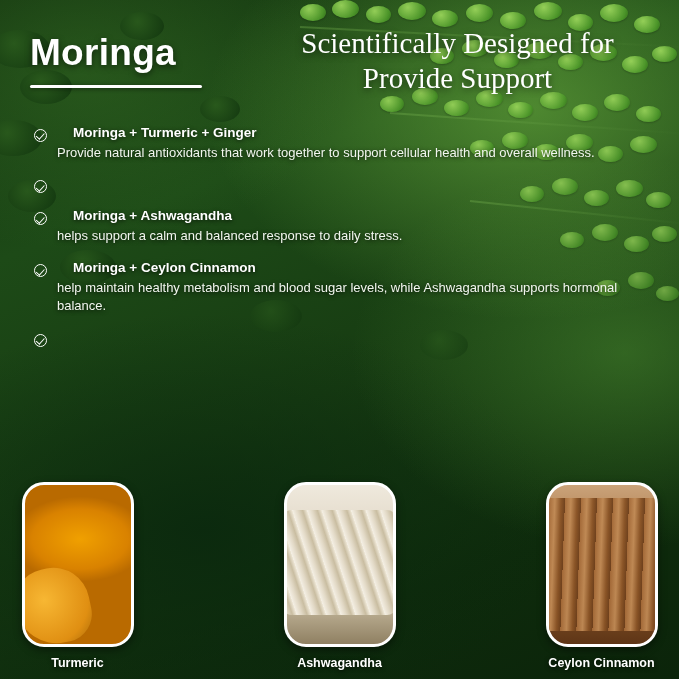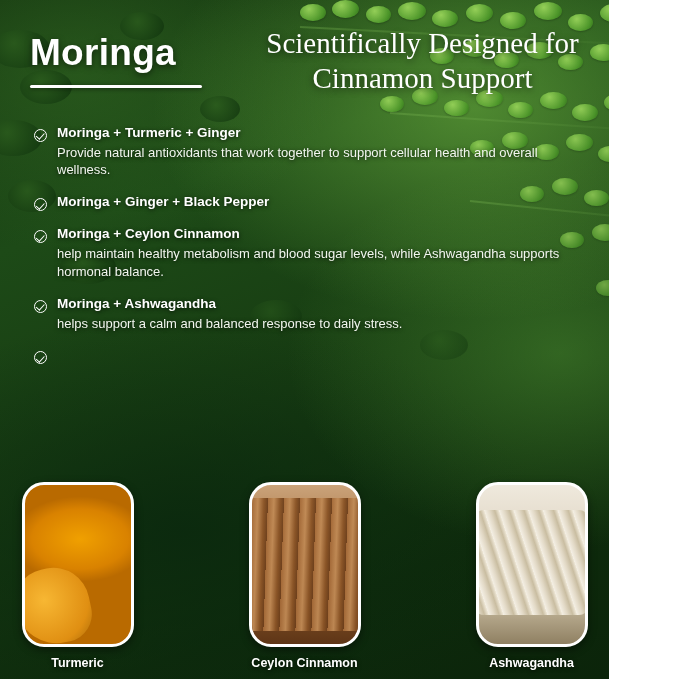--- a/index.html
+++ b/index.html
@@ -3,21 +3,21 @@
 <meta charset="utf-8">
 <style>
   * { box-sizing: border-box; margin: 0; padding: 0; }
   html, body {
     width: 679px; height: 679px;
     font-family: "Liberation Sans", sans-serif;
     overflow: hidden;
   }
   .poster {
     position: relative;
-    width: 609px; height: 679px;
+    width: 679px; height: 679px;
     background:
       radial-gradient(ellipse 520px 340px at 78% 16%, rgba(120,190,70,0.55), rgba(0,0,0,0) 62%),
       radial-gradient(ellipse 420px 300px at 92% 52%, rgba(95,170,60,0.40), rgba(0,0,0,0) 65%),
       radial-gradient(ellipse 380px 260px at 12% 10%, rgba(60,120,40,0.45), rgba(0,0,0,0) 70%),
       radial-gradient(ellipse 500px 300px at 30% 78%, rgba(10,40,14,0.85), rgba(0,0,0,0) 72%),
       linear-gradient(160deg, #13330f 0%, #1d4a17 28%, #173c12 55%, #0e2b0c 80%, #0b240a 100%);
     overflow: hidden;
   }
   
   .foliage { position: absolute; inset: 0; pointer-events: none; }
@@ -102,20 +102,21 @@
     border-width: 0 1.6px 1.6px 0;
     transform: rotate(42deg);
   }
   .benefit-text { flex: 1; }
   .benefit-title {
     color: #ffffff;
     font-size: 13.5px;
     font-weight: bold;
     line-height: 1.25;
     text-shadow: 0 1px 4px rgba(0,0,0,0.7);
+    margin-left: 16px;
   }
   .benefit-desc {
     color: #f2f6ef;
     font-size: 13px;
     line-height: 1.37;
     margin-top: 2px;
     text-shadow: 0 1px 4px rgba(0,0,0,0.75);
   }
 
   
@@ -291,53 +292,52 @@
     <div class="vine" style="left:470px;top:200px;width:210px;transform:rotate(6deg);"></div>
   </div>
 
   <div class="content">
 
     <div class="header">
       <div class="brand-block">
         <div class="brand-title">Moringa</div>
         <div class="brand-rule"></div>
       </div>
-      <div class="headline">Scientifically Designed for Cinnamon Support</div>
+      <div class="headline">Scientifically Designed for Provide Support</div>
     </div>
 
     <div class="benefits">
 
       <div class="benefit">
         <span class="check"></span>
         <div class="benefit-text">
           <div class="benefit-title">Moringa + Turmeric + Ginger</div>
           <div class="benefit-desc">Provide natural antioxidants that work together to support cellular health and overall wellness.</div>
         </div>
       </div>
 
       <div class="benefit">
         <span class="check"></span>
         <div class="benefit-text">
-          <div class="benefit-title">Moringa + Ginger + Black Pepper</div>
+        </div>
+      </div>
+
+      <div class="benefit">
+        <span class="check"></span>
+        <div class="benefit-text">
+          <div class="benefit-title">Moringa + Ashwagandha</div>
+          <div class="benefit-desc">helps support a calm and balanced response to daily stress.</div>
         </div>
       </div>
 
       <div class="benefit">
         <span class="check"></span>
         <div class="benefit-text">
           <div class="benefit-title">Moringa + Ceylon Cinnamon</div>
           <div class="benefit-desc">help maintain healthy metabolism and blood sugar levels, while Ashwagandha supports hormonal balance.</div>
-        </div>
-      </div>
-
-      <div class="benefit">
-        <span class="check"></span>
-        <div class="benefit-text">
-          <div class="benefit-title">Moringa + Ashwagandha</div>
-          <div class="benefit-desc">helps support a calm and balanced response to daily stress.</div>
         </div>
       </div>
 
       <div class="benefit">
         <span class="check"></span>
         <div class="benefit-text">
         </div>
       </div>
 
     </div>
@@ -345,24 +345,24 @@
 
   <div class="ingredients">
 
     <div class="ing">
       <div class="ing-img img-turmeric"></div>
       <div class="ing-label">Turmeric</div>
     </div>
 
 
     <div class="ing">
+      <div class="ing-img img-ashwagandha"></div>
+      <div class="ing-label">Ashwagandha</div>
+    </div>
+
+    <div class="ing">
       <div class="ing-img img-cinnamon"></div>
       <div class="ing-label">Ceylon Cinnamon</div>
     </div>
 
-    <div class="ing">
-      <div class="ing-img img-ashwagandha"></div>
-      <div class="ing-label">Ashwagandha</div>
-    </div>
-
 
   </div>
 </div>
 
 </body></html>

